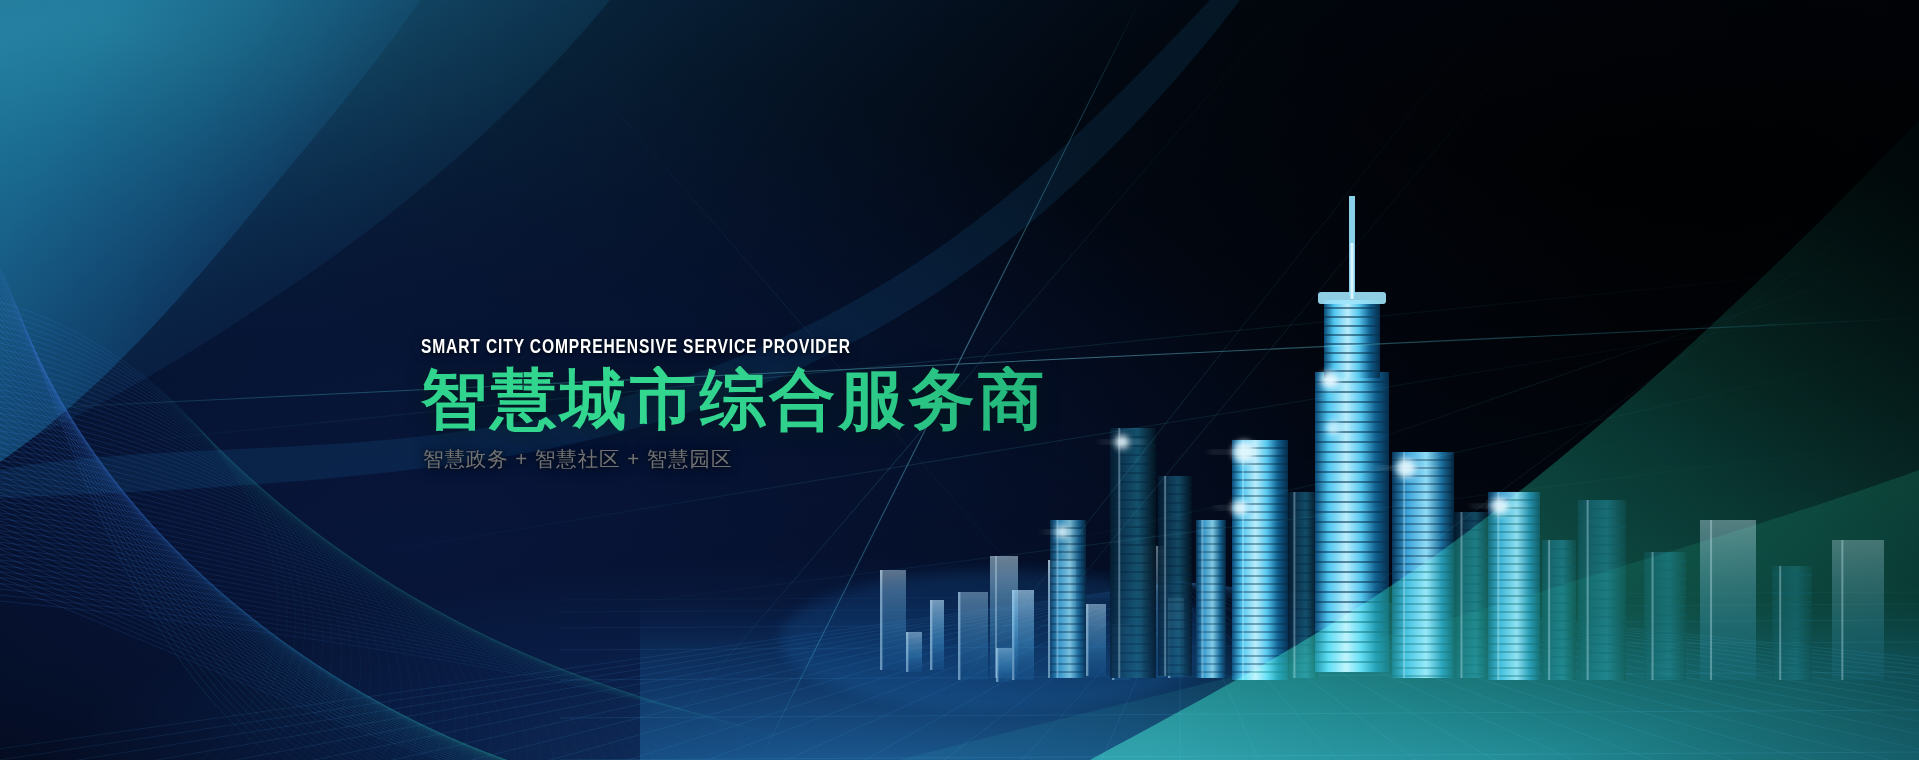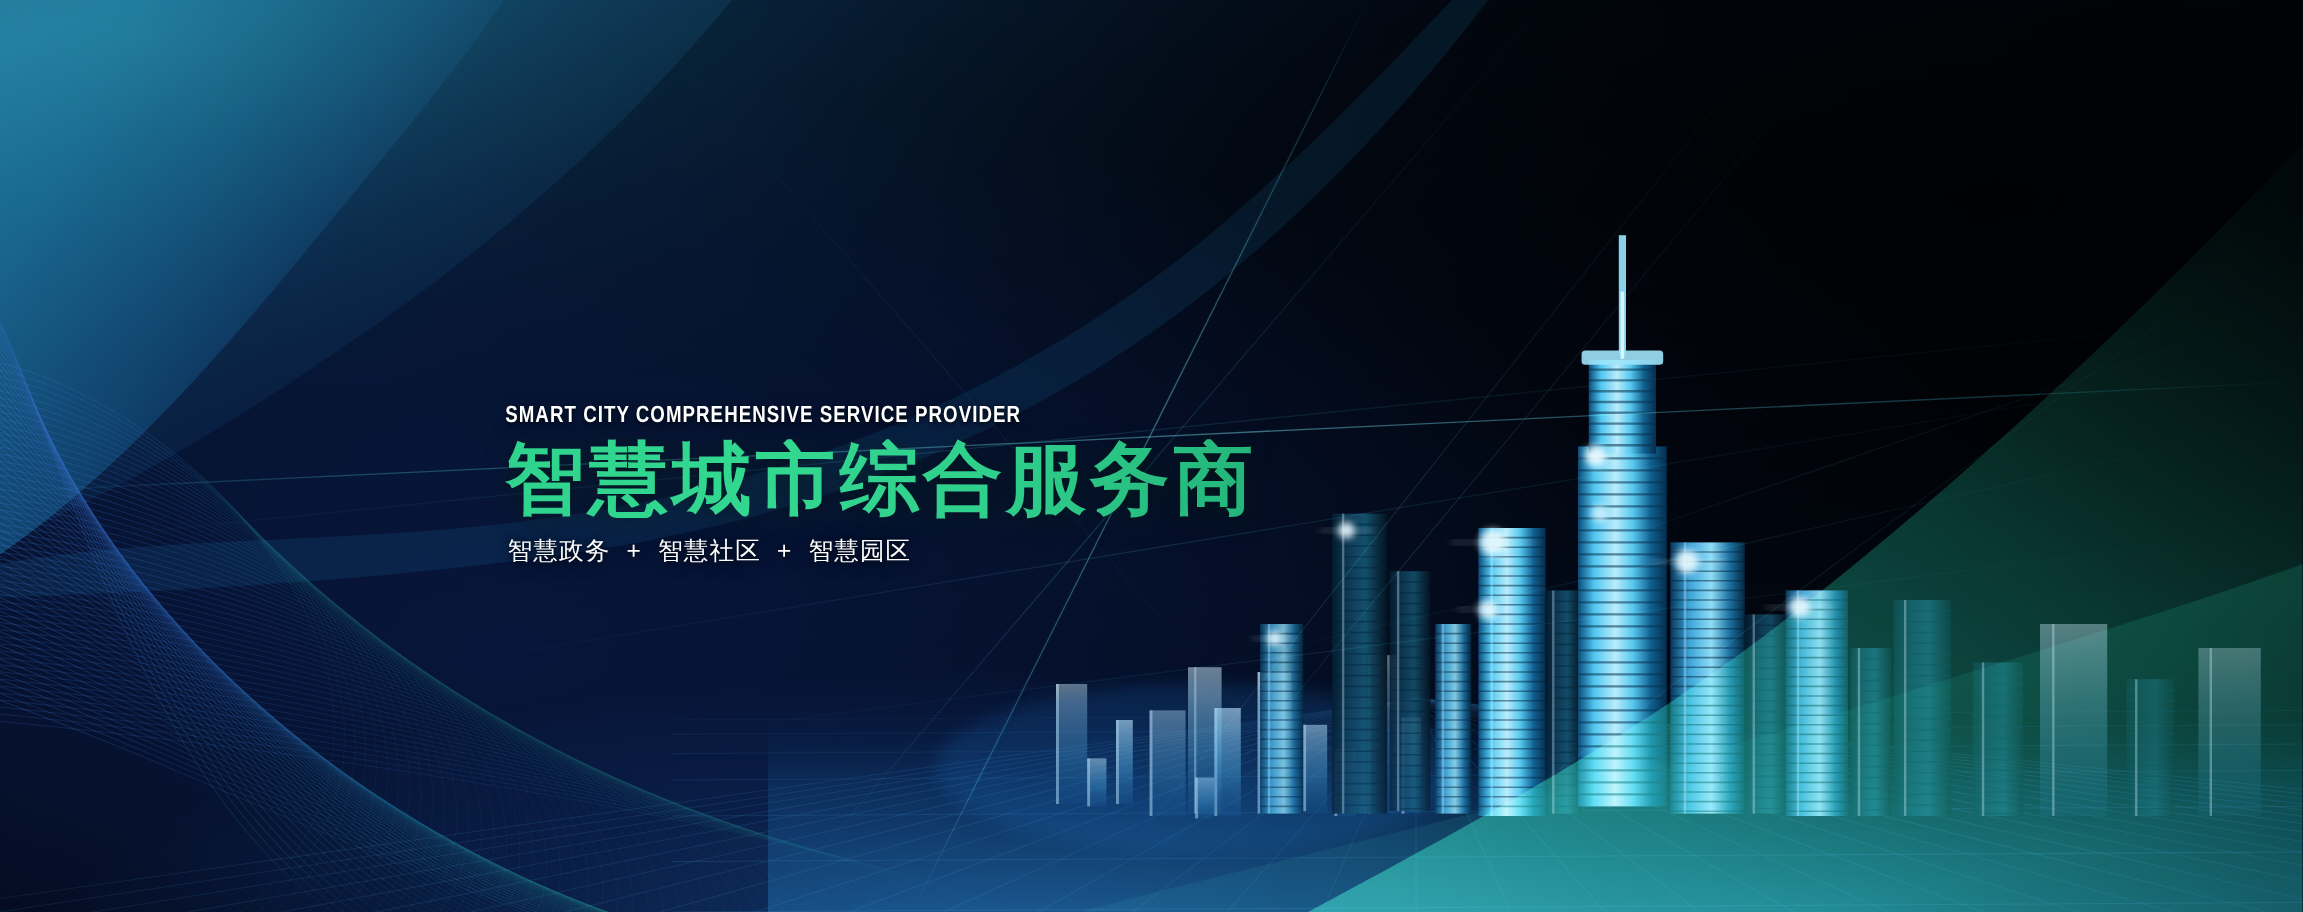--- a/index.html
+++ b/index.html
@@ -89,25 +89,25 @@
     white-space:nowrap;
     background:linear-gradient(100deg,#2fd38d 0%,#33d890 28%,#2fcf8c 55%,#25b97d 80%,#1e9f6c 100%);
     -webkit-background-clip:text;
     background-clip:text;
     color:transparent;
     -webkit-text-fill-color:transparent;
     filter:drop-shadow(0 3px 10px rgba(0,25,20,.75));
     text-decoration:underline;
   }
   #subtitle{
-    font-family:Liberation Mono, monospace;
+    font-family:Liberation Sans, sans-serif;
     font-weight:500;
     font-size:20.5px;
     letter-spacing:.045em;
-    color:#ffffff;
+    color:#737373;
     margin:12px 0 0 2px;
     white-space:nowrap;
     text-shadow:0 1px 6px rgba(0,0,0,.9),0 0 14px rgba(5,25,50,.8);
   }
 </style>
 </head>
 <body>
 
 <div id="banner">
 

